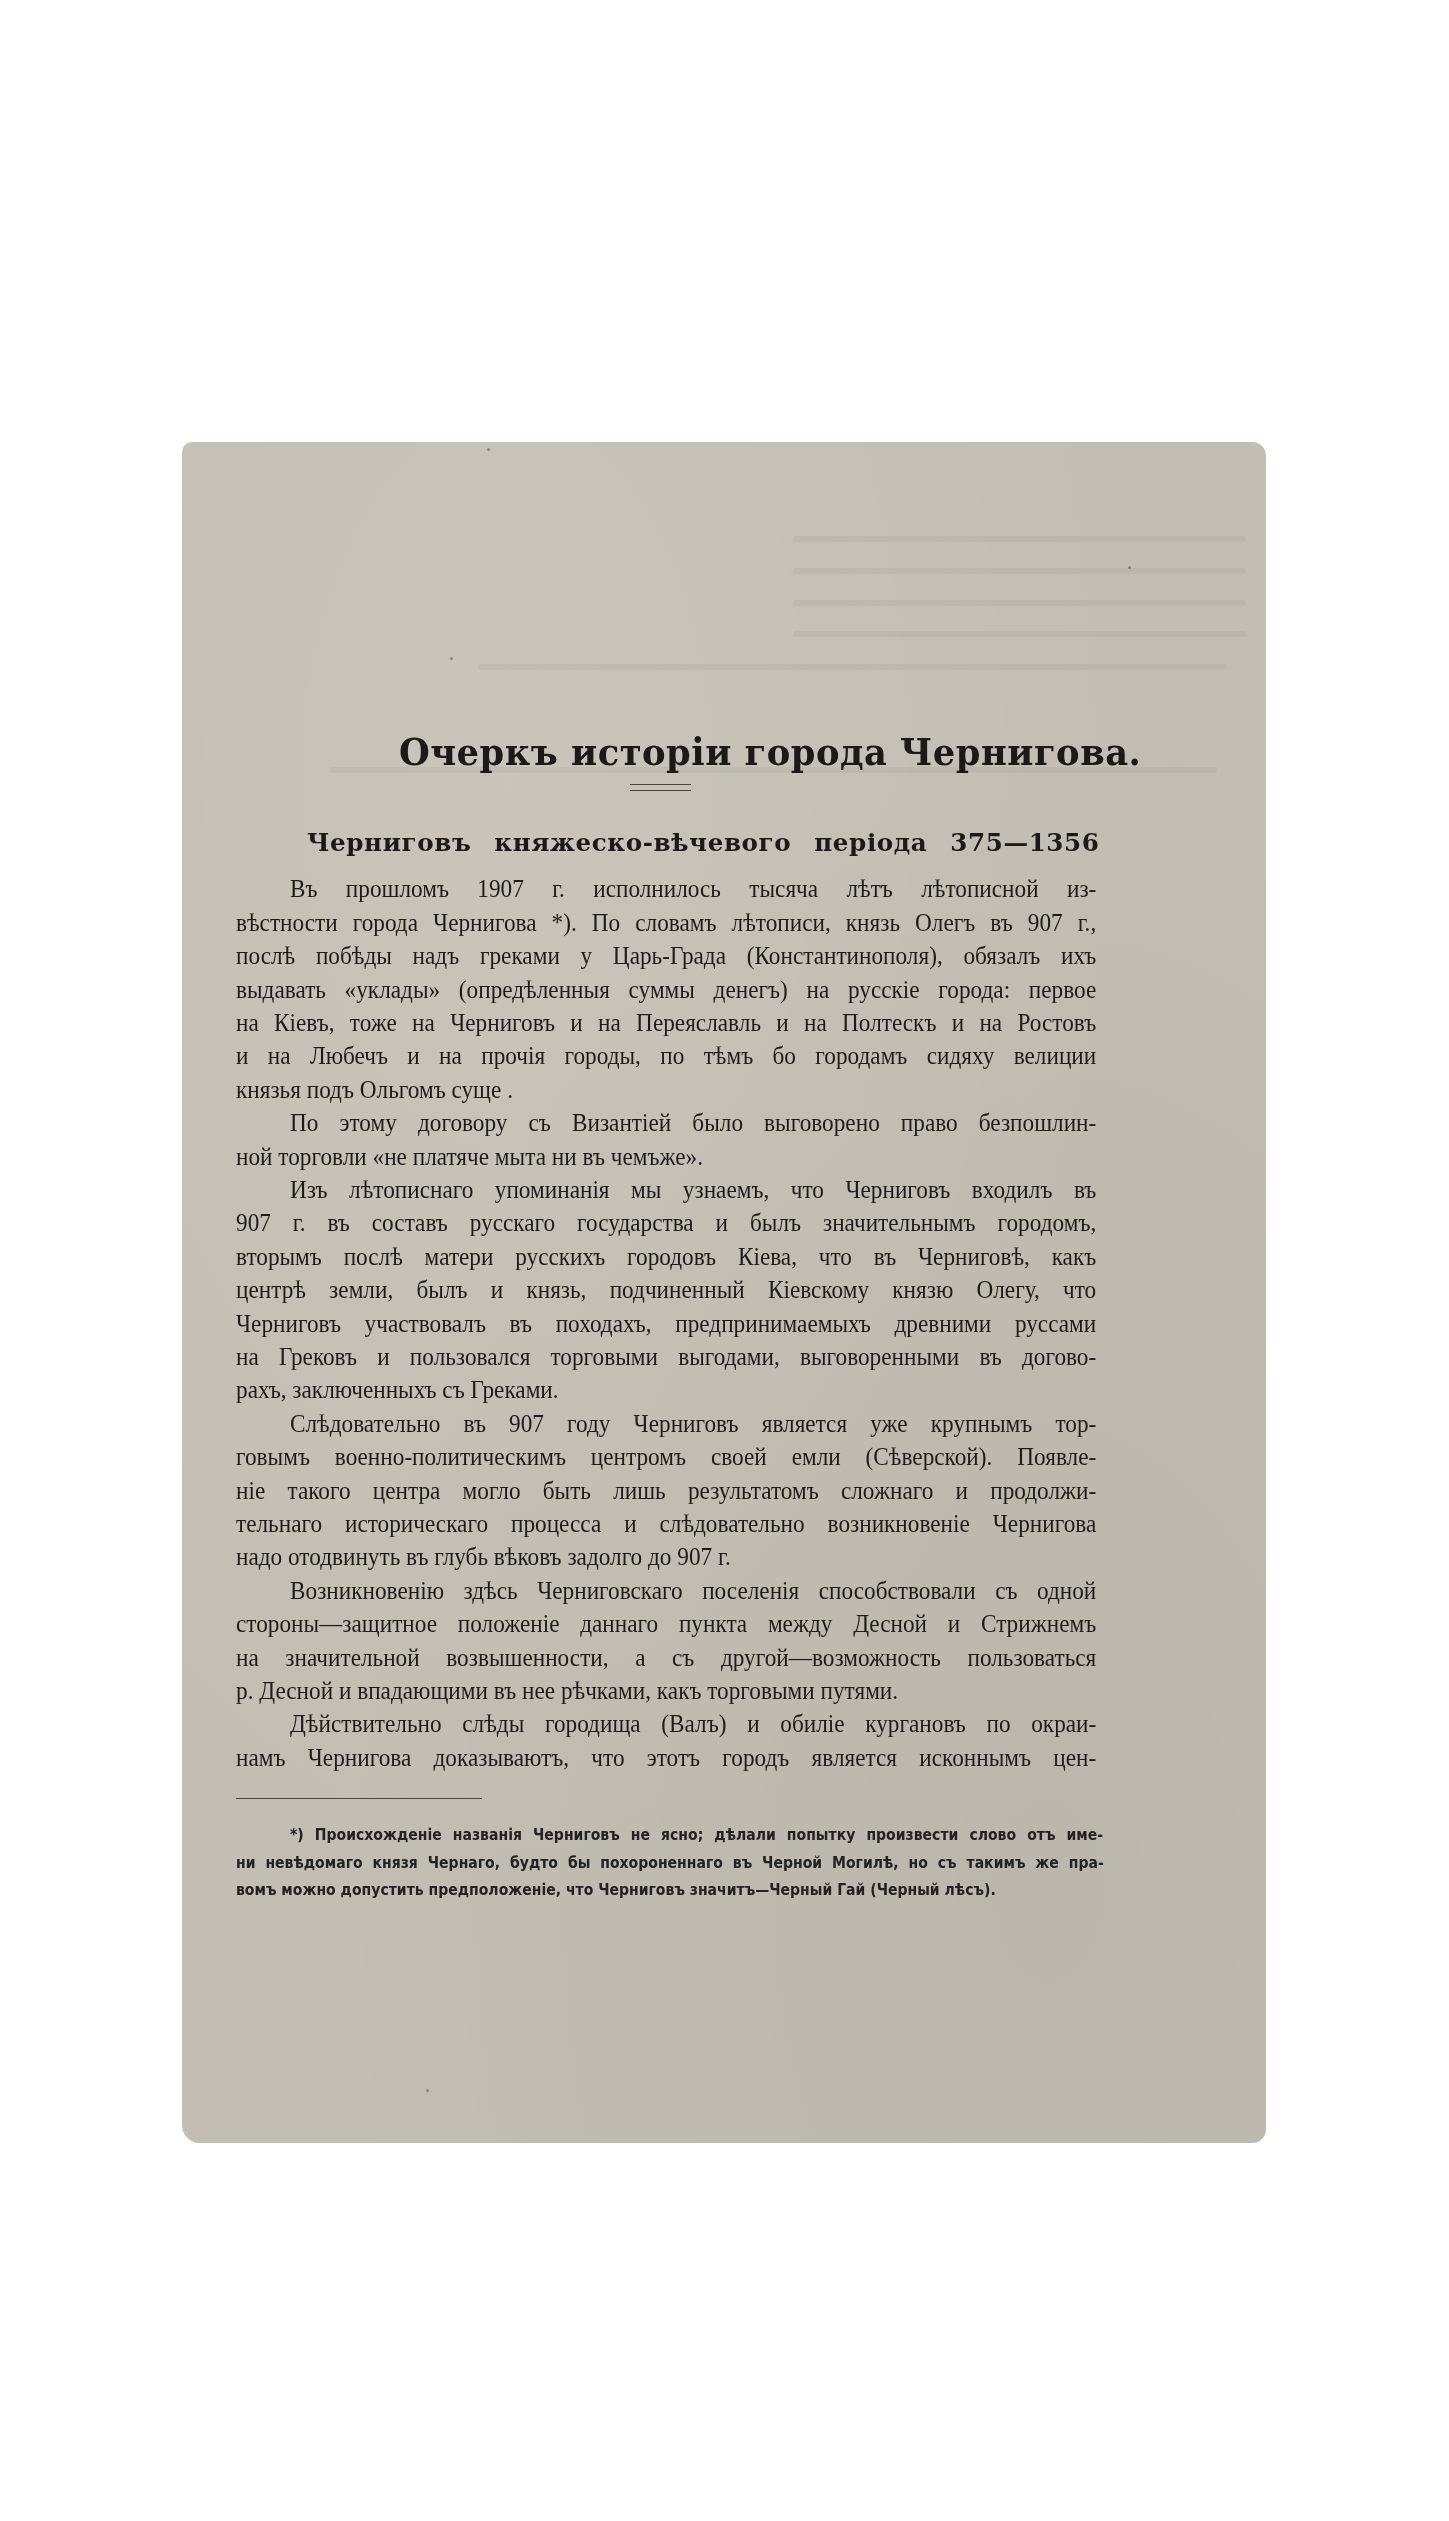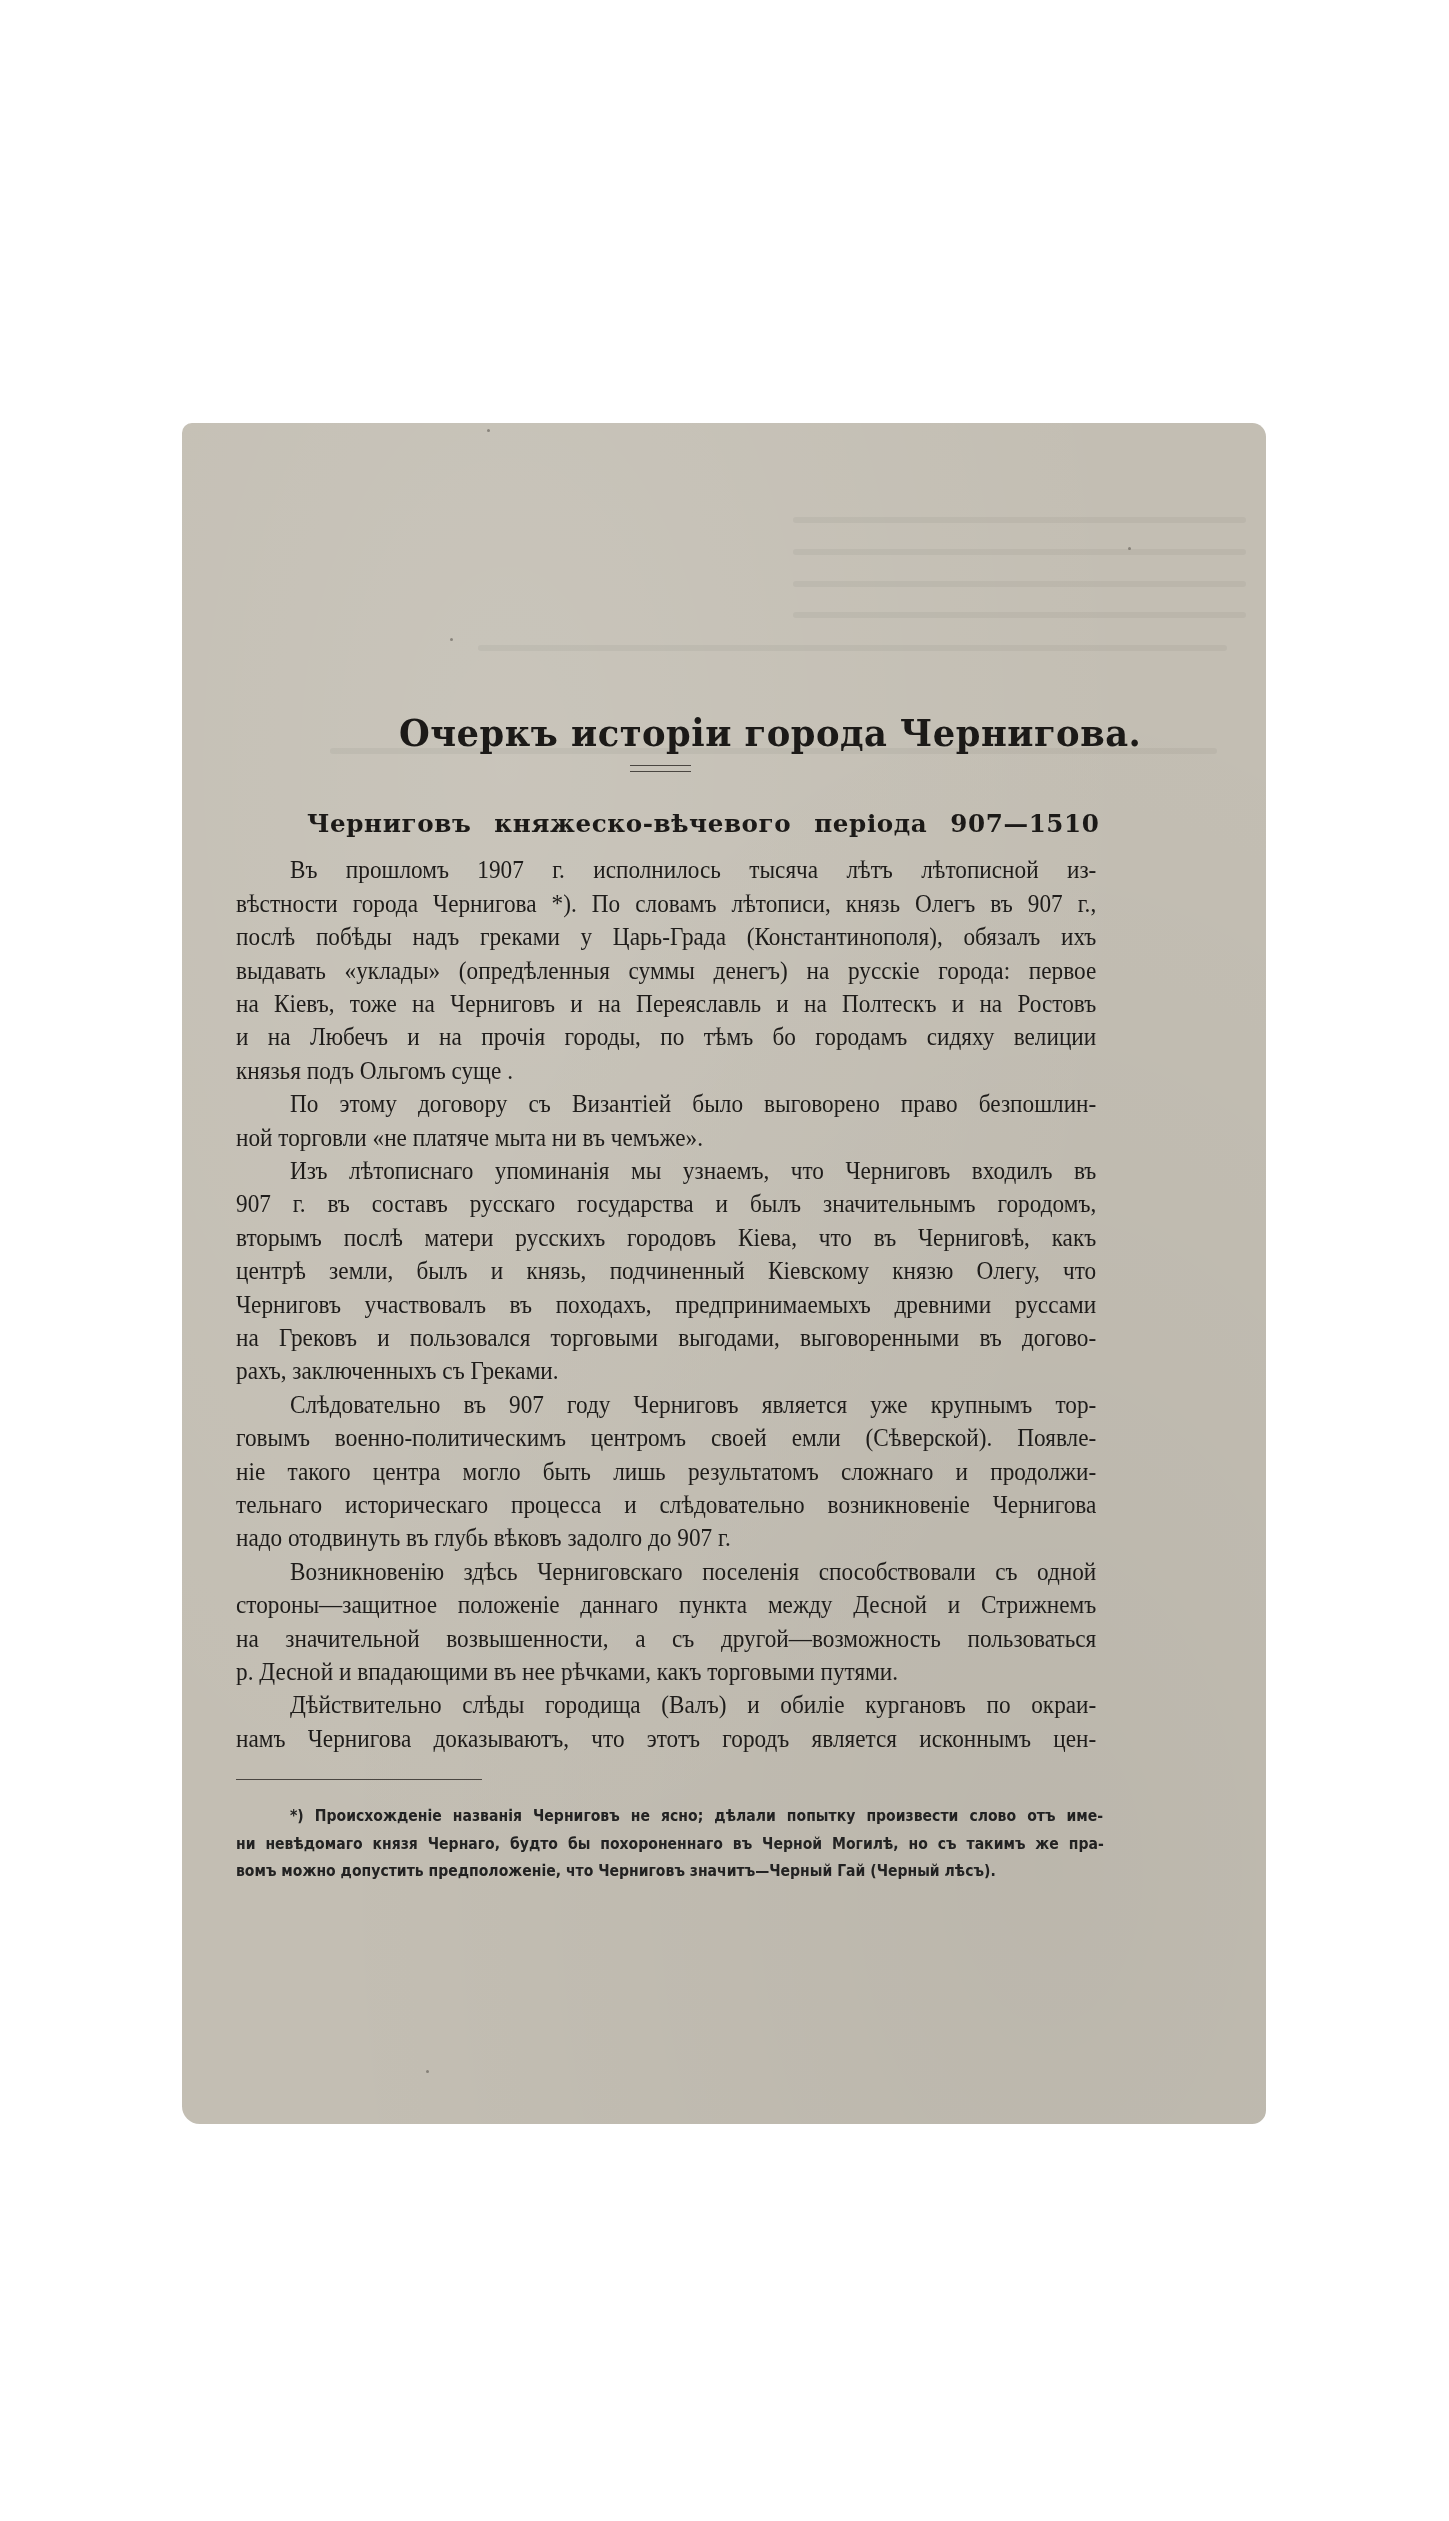--- a/index.html
+++ b/index.html
@@ -5,21 +5,21 @@
   html, body { margin: 0; padding: 0; }
   body {
     width: 1449px; height: 2522px;
     background: #ffffff;
     position: relative;
     overflow: hidden;
     font-family: "DejaVu Serif", serif;
   }
   .page {
     position: absolute;
-    left: 182px; top: 423px;
+    left: 182px; top: 442px;
     width: 1084px; height: 1701px;
     background: #c3beb3;
     background-image:
       radial-gradient(ellipse at 30% 20%, rgba(255,255,255,0.10), rgba(0,0,0,0) 60%),
       radial-gradient(ellipse at 80% 85%, rgba(0,0,0,0.04), rgba(0,0,0,0) 60%);
     border-radius: 9.9px 13.8px 13.8px 17.7px;
   }
   .bleed {
     position: absolute;
     left: 611px; width: 453px;
@@ -117,21 +117,21 @@
   <div class="bleed" style="top:222px;left:296px;width:749px;"></div>
   <div class="bleed" style="top:325px;left:148px;width:887px;"></div>
 
   <div class="speck" style="left:305px;top:5.9px;"></div>
   <div class="speck" style="left:268px;top:215px;"></div>
   <div class="speck" style="left:946px;top:124px;"></div>
   <div class="speck" style="left:244px;top:1647px;"></div>
 
   <h1 class="title">Очеркъ исторіи города Чернигова.</h1>
   <div class="divider"></div>
-  <h2 class="subtitle">Черниговъ княжеско-вѣчевого періода 907—1510</h2>
+  <h2 class="subtitle">Черниговъ княжеско-вѣчевого періода 375—1356</h2>
 
   <div id="body-text">
       <div class="line indent" style="top: 432px;">Въ прошломъ 1907 г. исполнилось тысяча лѣтъ лѣтописной из-</div>
       <div class="line" style="top: 466px;">вѣстности города Чернигова *). По словамъ лѣтописи, князь Олегъ въ 907 г.,</div>
       <div class="line" style="top: 499px;">послѣ побѣды надъ греками у Царь-Града (Константинополя), обязалъ ихъ</div>
       <div class="line" style="top: 533px;">выдавать «уклады» (опредѣленныя суммы денегъ) на русскіе города: первое</div>
       <div class="line" style="top: 566px;">на Кіевъ, тоже на Черниговъ и на Переяславль и на Полтескъ и на Ростовъ</div>
       <div class="line" style="top: 599px;">и на Любечъ и на прочія городы, по тѣмъ бо городамъ сидяху велиции</div>
       <div class="line last" style="top: 633px;">князья подъ Ольгомъ суще .</div>
       <div class="line indent" style="top: 666px;">По этому договору съ Византіей было выговорено право безпошлин-</div>

